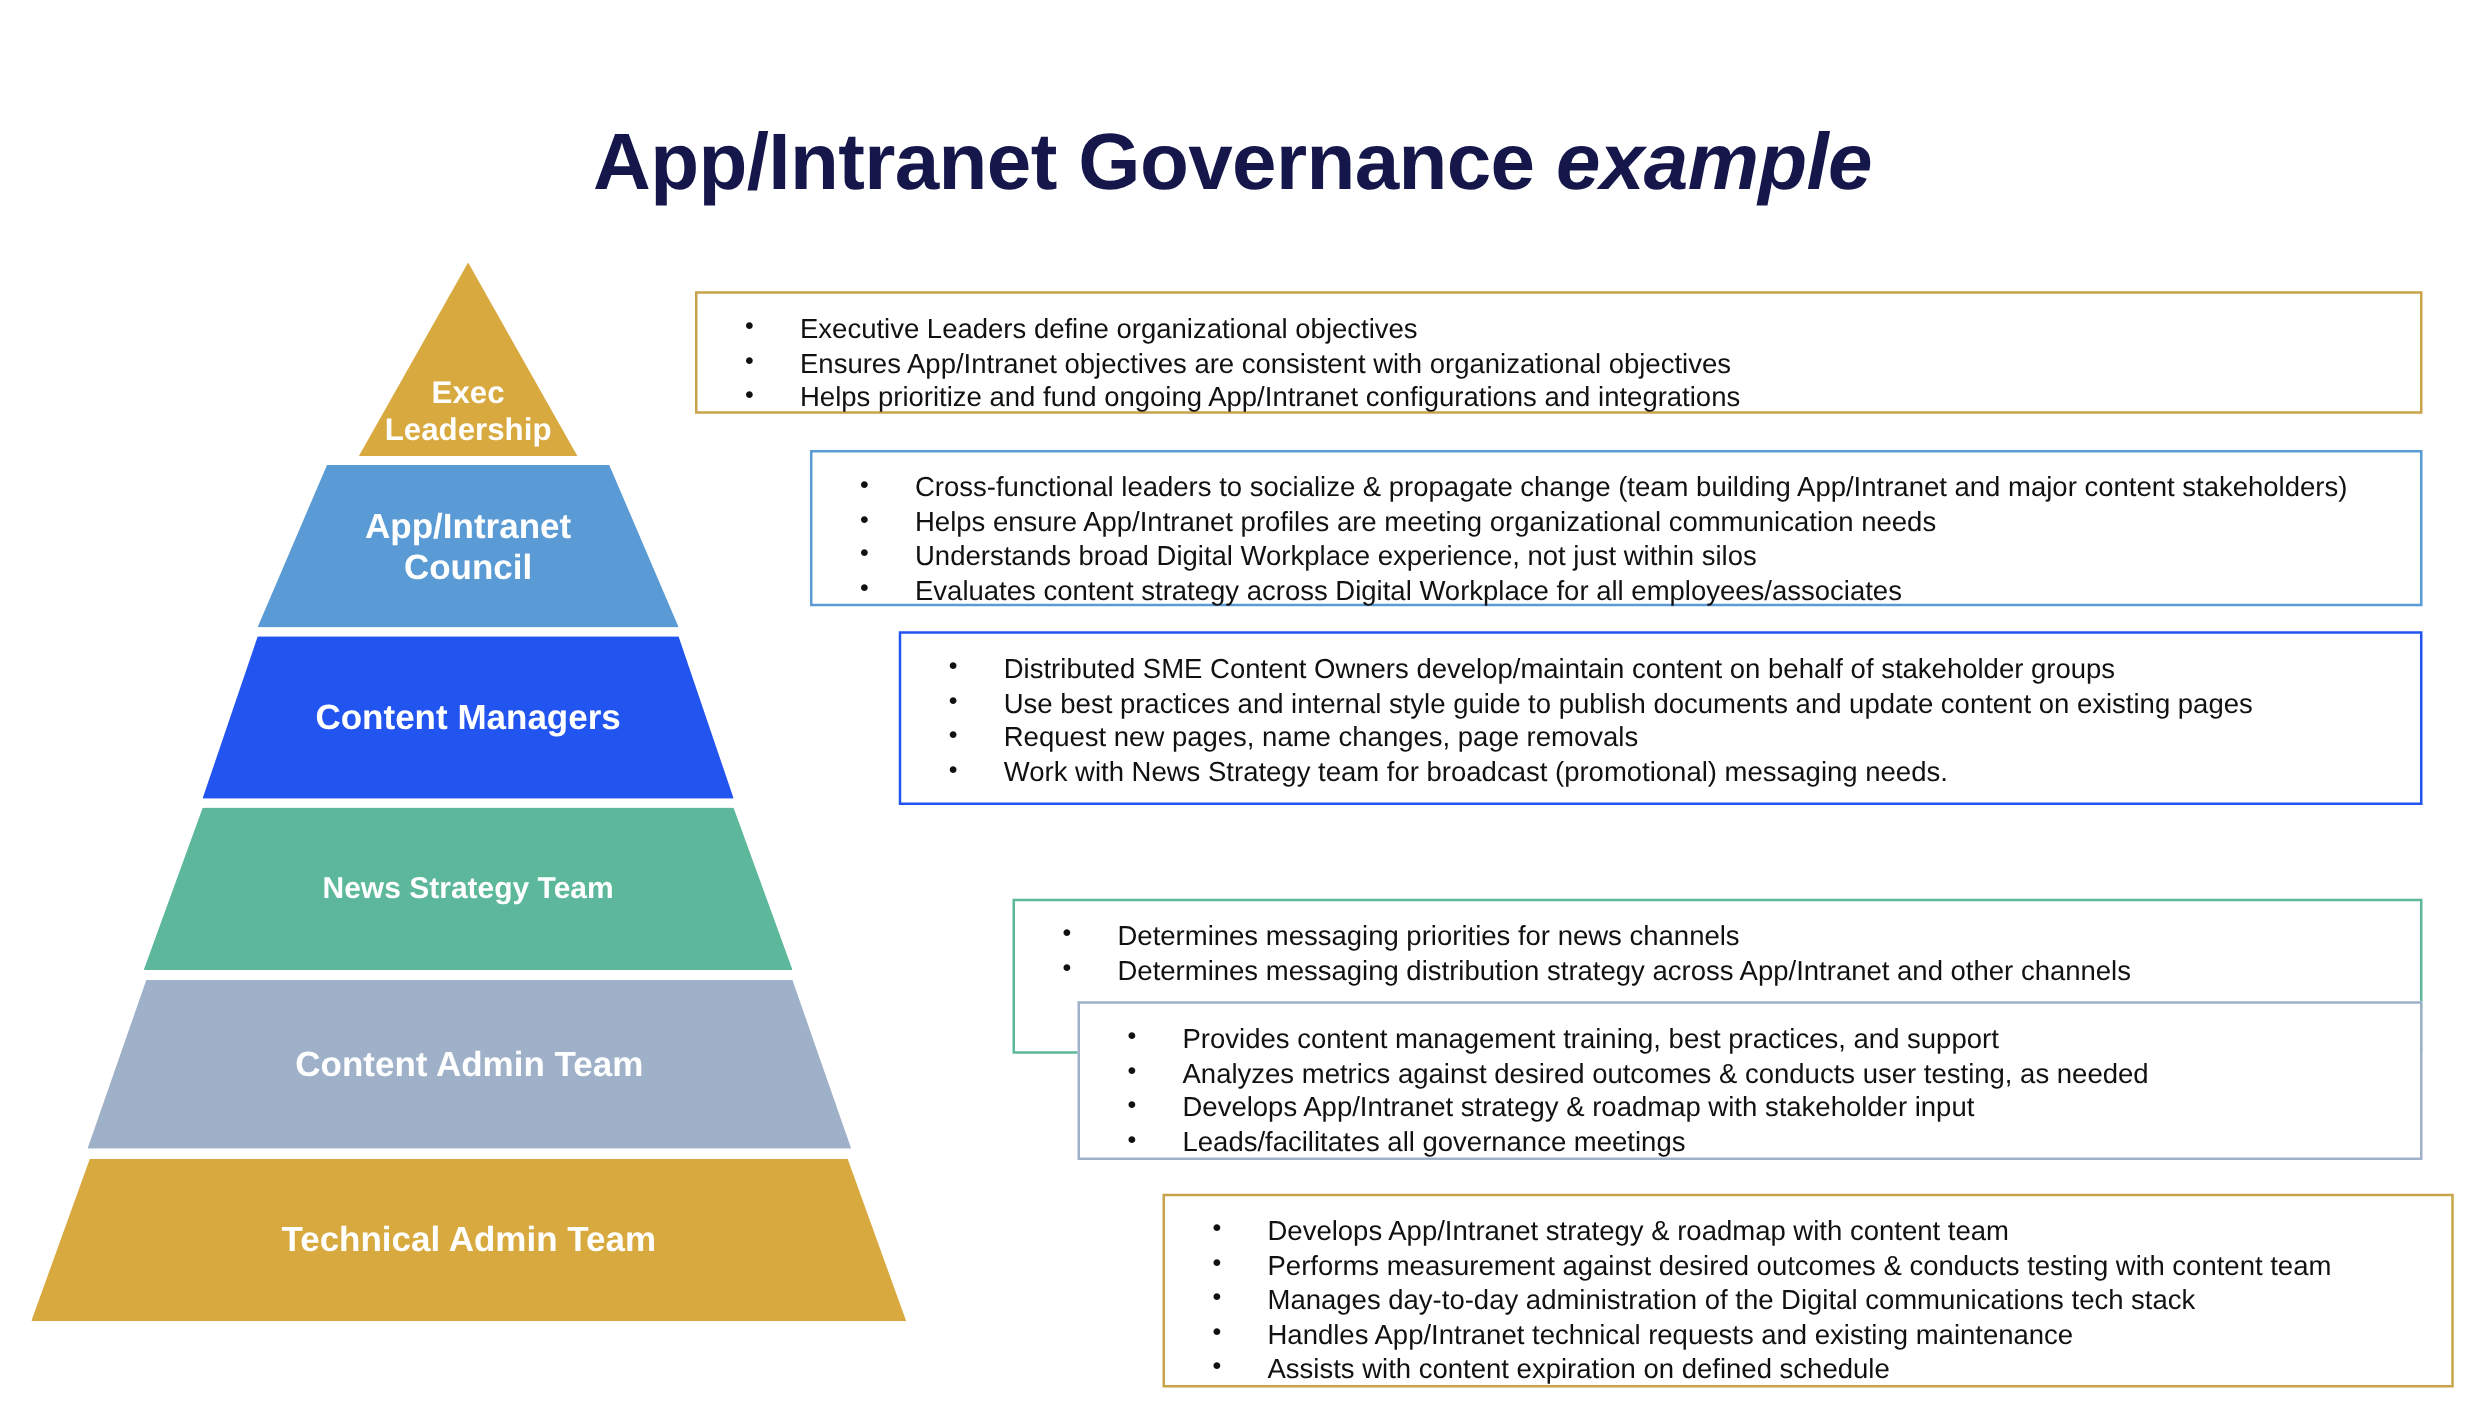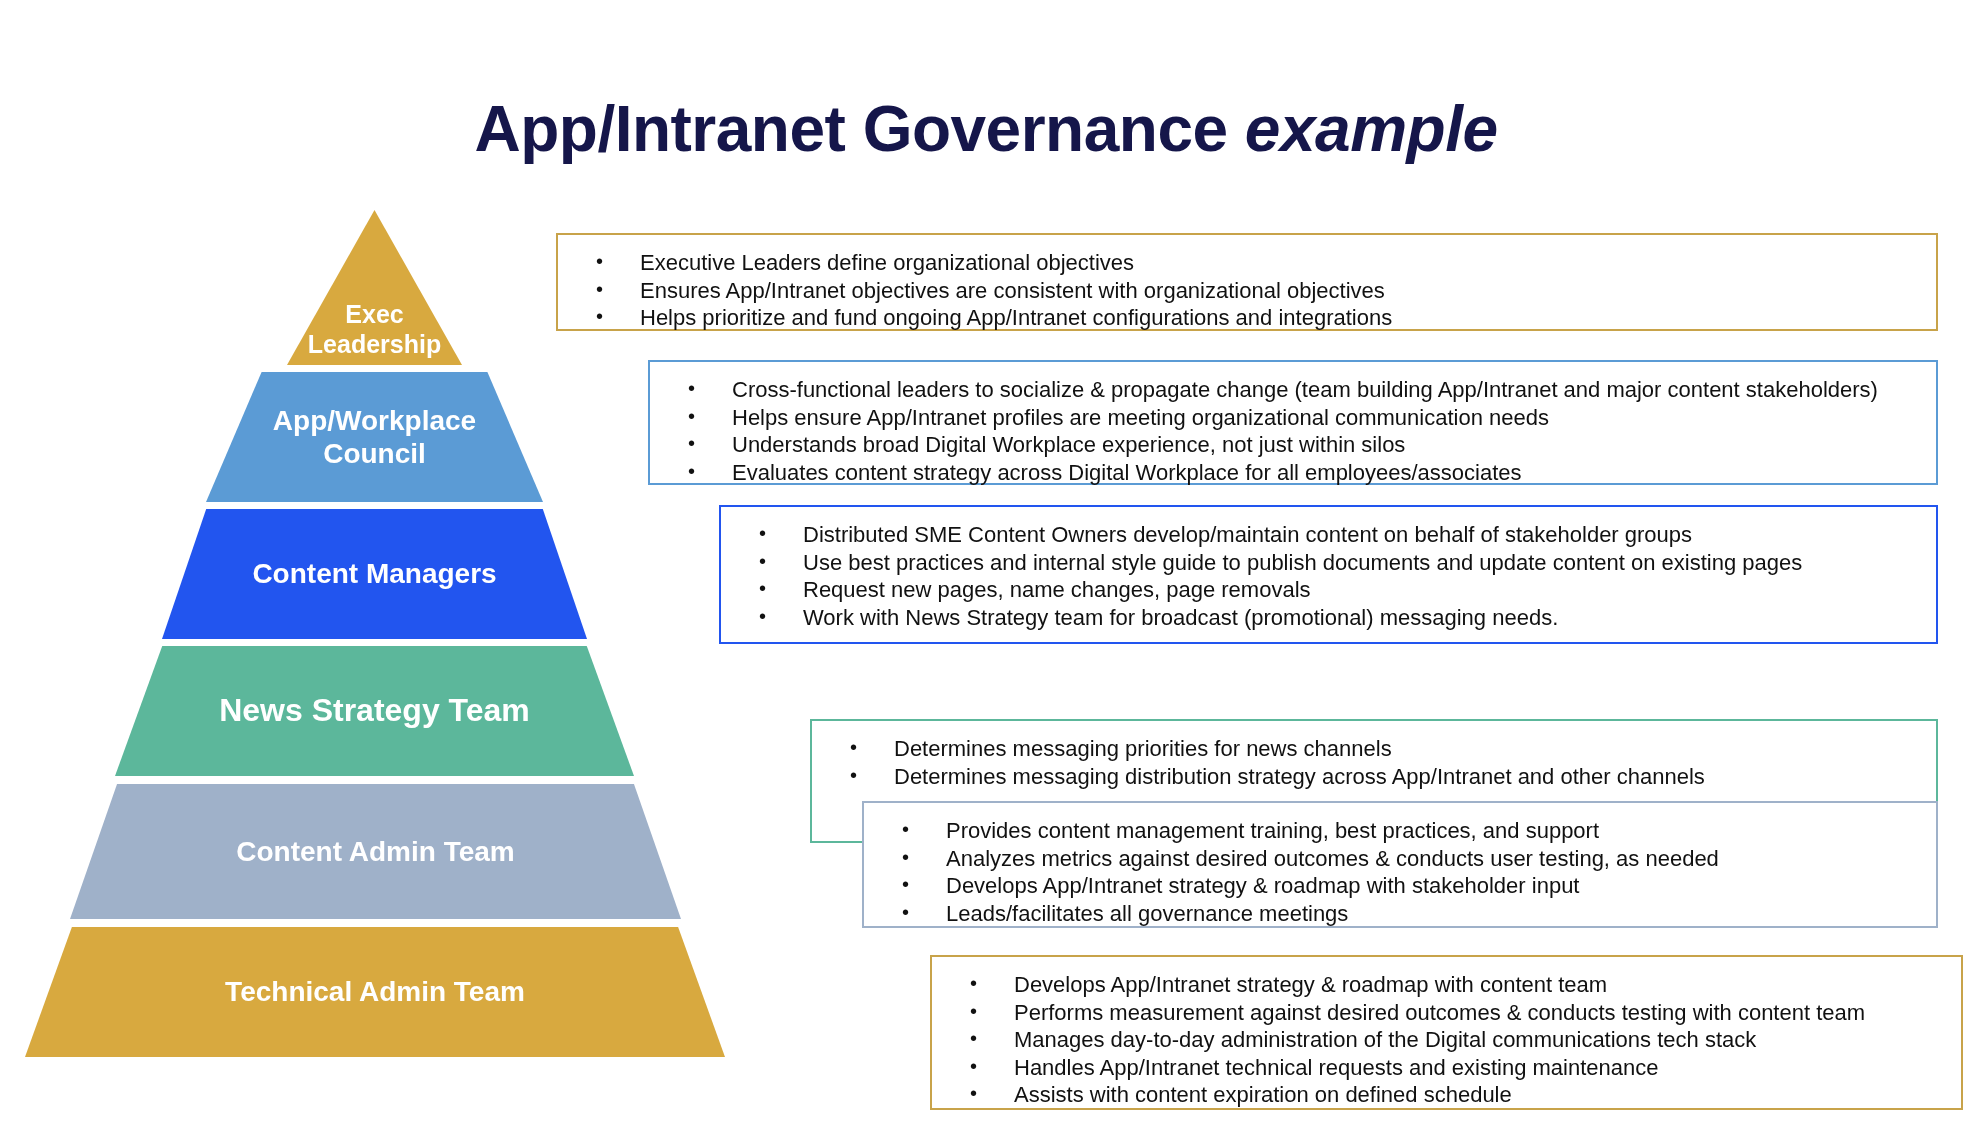--- a/index.html
+++ b/index.html
@@ -110,32 +110,32 @@
       <span class="lbl">
         <span>Exec</span><br>
         <span>Leadership</span>
       </span>
     </div>
 
     <div class="tier" style="left:206px; top:162px; width:337px; height:130px; font-size:28px;
                 background:#5b9bd5;
                 clip-path: polygon(16.5% 0%, 83.5% 0%, 100% 100%, 0% 100%);">
       <span class="lbl">
-        <span>App/Workplace</span><br>
+        <span>App/Intranet</span><br>
         <span>Council</span>
       </span>
     </div>
 
     <div class="tier" style="left:162px; top:299px; width:425px; height:130px; font-size:28px;
                 background:#2255ef;
                 clip-path: polygon(10.4% 0%, 89.6% 0%, 100% 100%, 0% 100%);">
       <span class="lbl">Content Managers</span>
     </div>
 
-    <div class="tier" style="left:115px; top:436px; width:519px; height:130px; font-size:32px;
+    <div class="tier" style="left:115px; top:436px; width:519px; height:130px; font-size:24px;
                 background:#5cb79b;
                 clip-path: polygon(9.1% 0%, 90.9% 0%, 100% 100%, 0% 100%);">
       <span class="lbl">News Strategy Team</span>
     </div>
 
     <div class="tier" style="left:70px; top:574px; width:611px; height:135px; font-size:28px;
                 background:#9fb1c9;
                 clip-path: polygon(7.7% 0%, 92.3% 0%, 100% 100%, 0% 100%);">
       <span class="lbl">Content Admin Team</span>
     </div>

